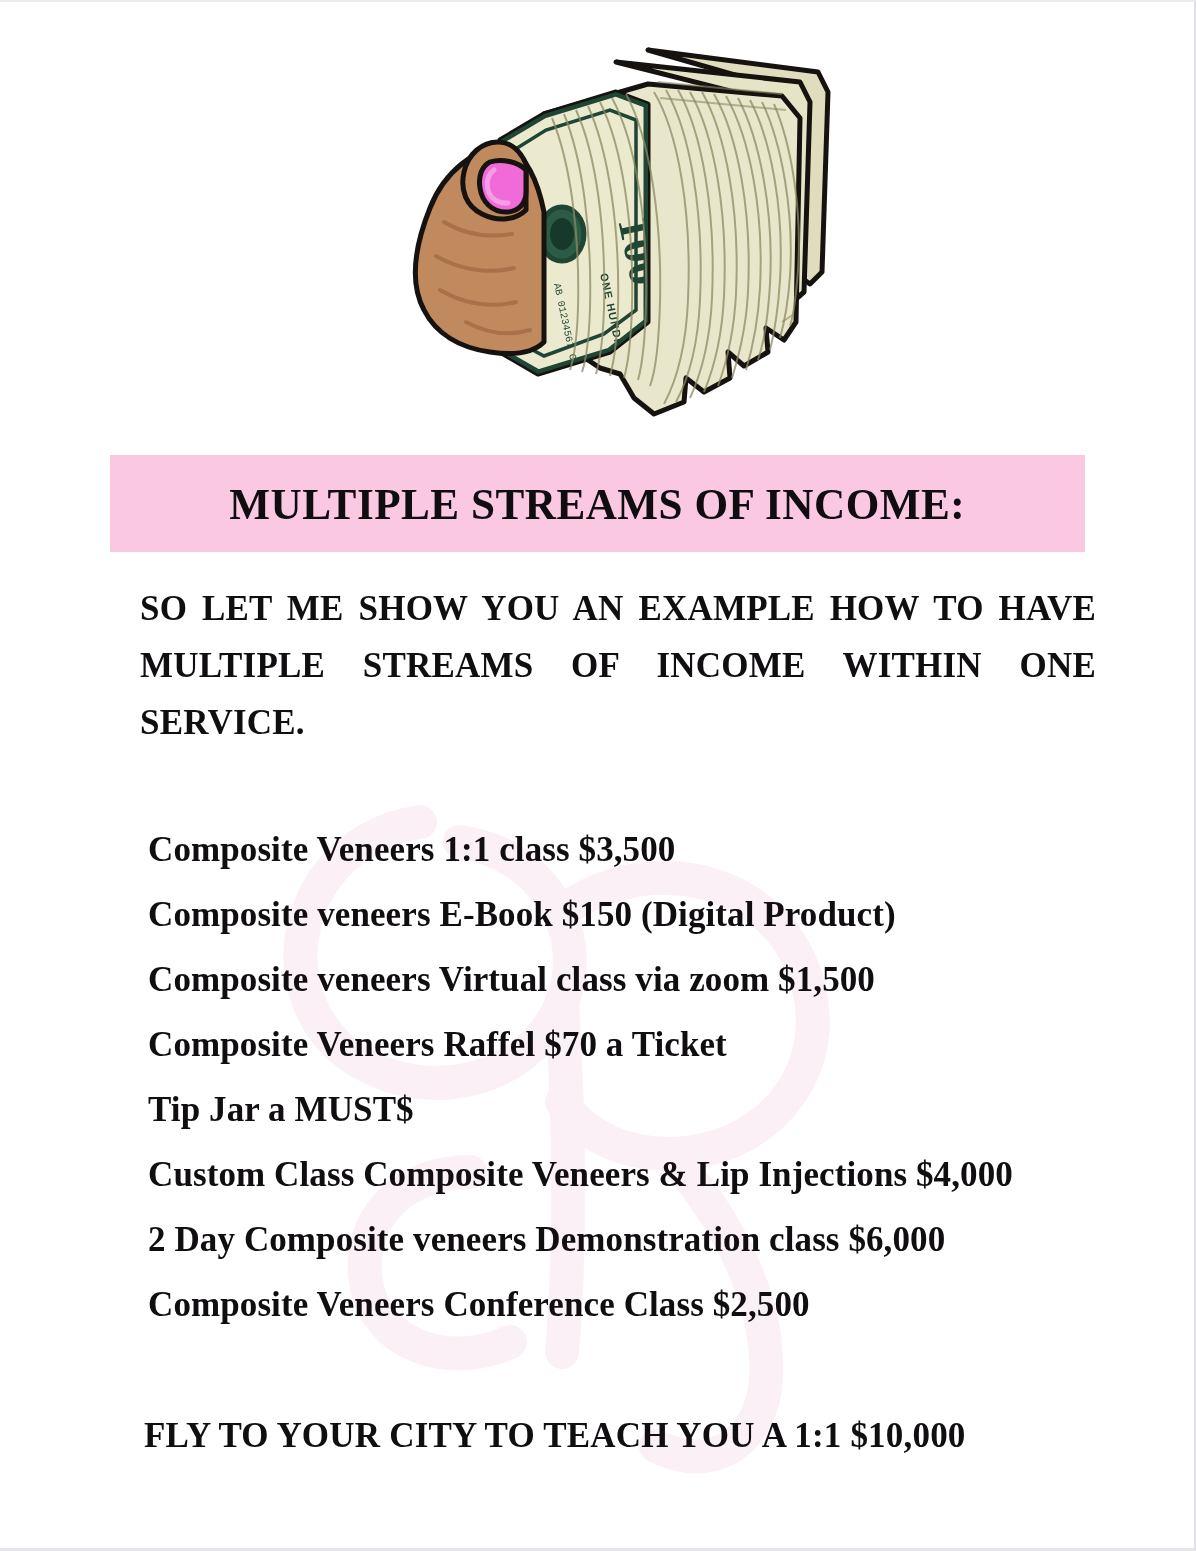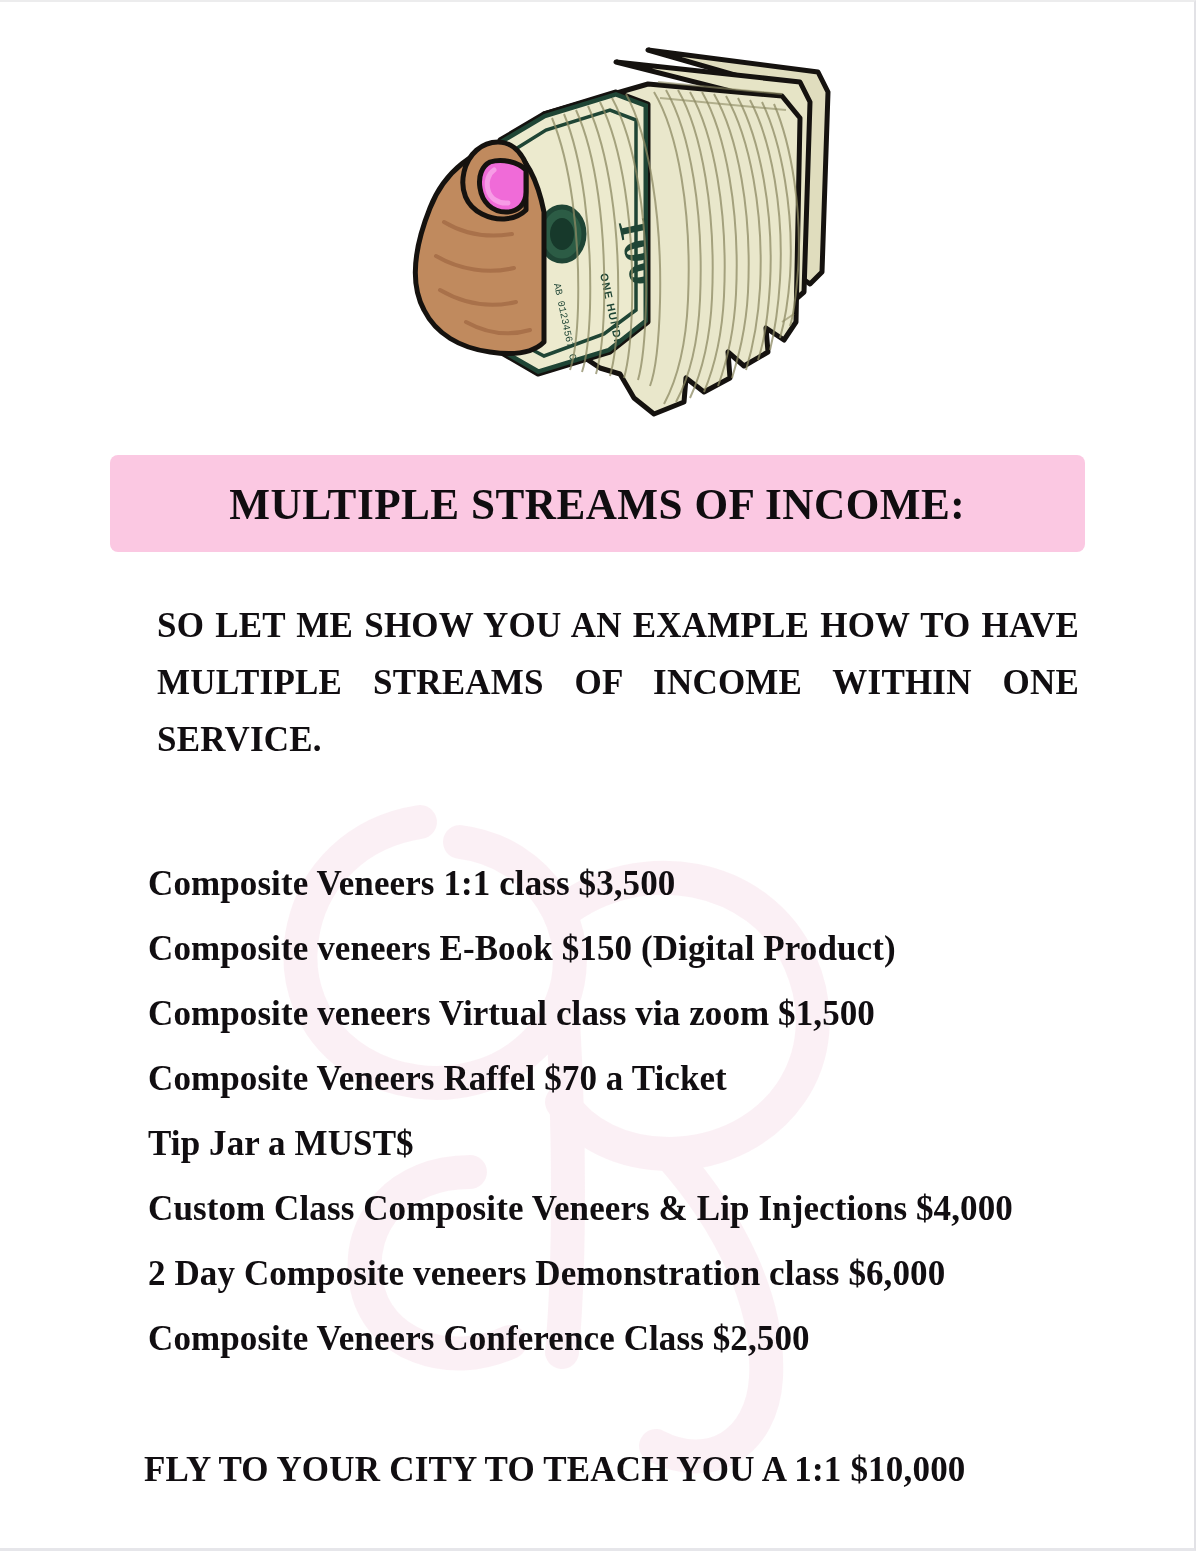--- a/index.html
+++ b/index.html
@@ -48,21 +48,20 @@
     position: absolute;
     left: 110px;
     top: 453px;
     width: 975px;
     height: 97px;
     background: #fbc8e2;
     z-index: 2;
     display: flex;
     align-items: center;
     justify-content: center;
-    border-radius: 8px;
   }
   #banner-title {
     font-family: "Liberation Serif", "DejaVu Serif", serif;
     font-weight: bold;
     font-size: 45px;
     letter-spacing: 0.5px;
     color: #100d10;
     text-align: center;
     white-space: nowrap;
     transform: scaleX(0.96);
@@ -77,21 +76,21 @@
     z-index: 2;
   }
   #intro {
     font-family: "Liberation Serif", "DejaVu Serif", serif;
     font-weight: bold;
     font-size: 35px;
     line-height: 57px;
     color: #110e11;
     text-align: justify;
     text-align-last: left;
-    margin: 17px;
+    margin: 0;
     letter-spacing: 0.2px;
   }
   #spacer-1 { height: 62px; }
 
   .list-item {
     font-family: "Liberation Serif", "DejaVu Serif", serif;
     font-weight: bold;
     font-size: 35px;
     line-height: 57px;
     color: #110e11;

